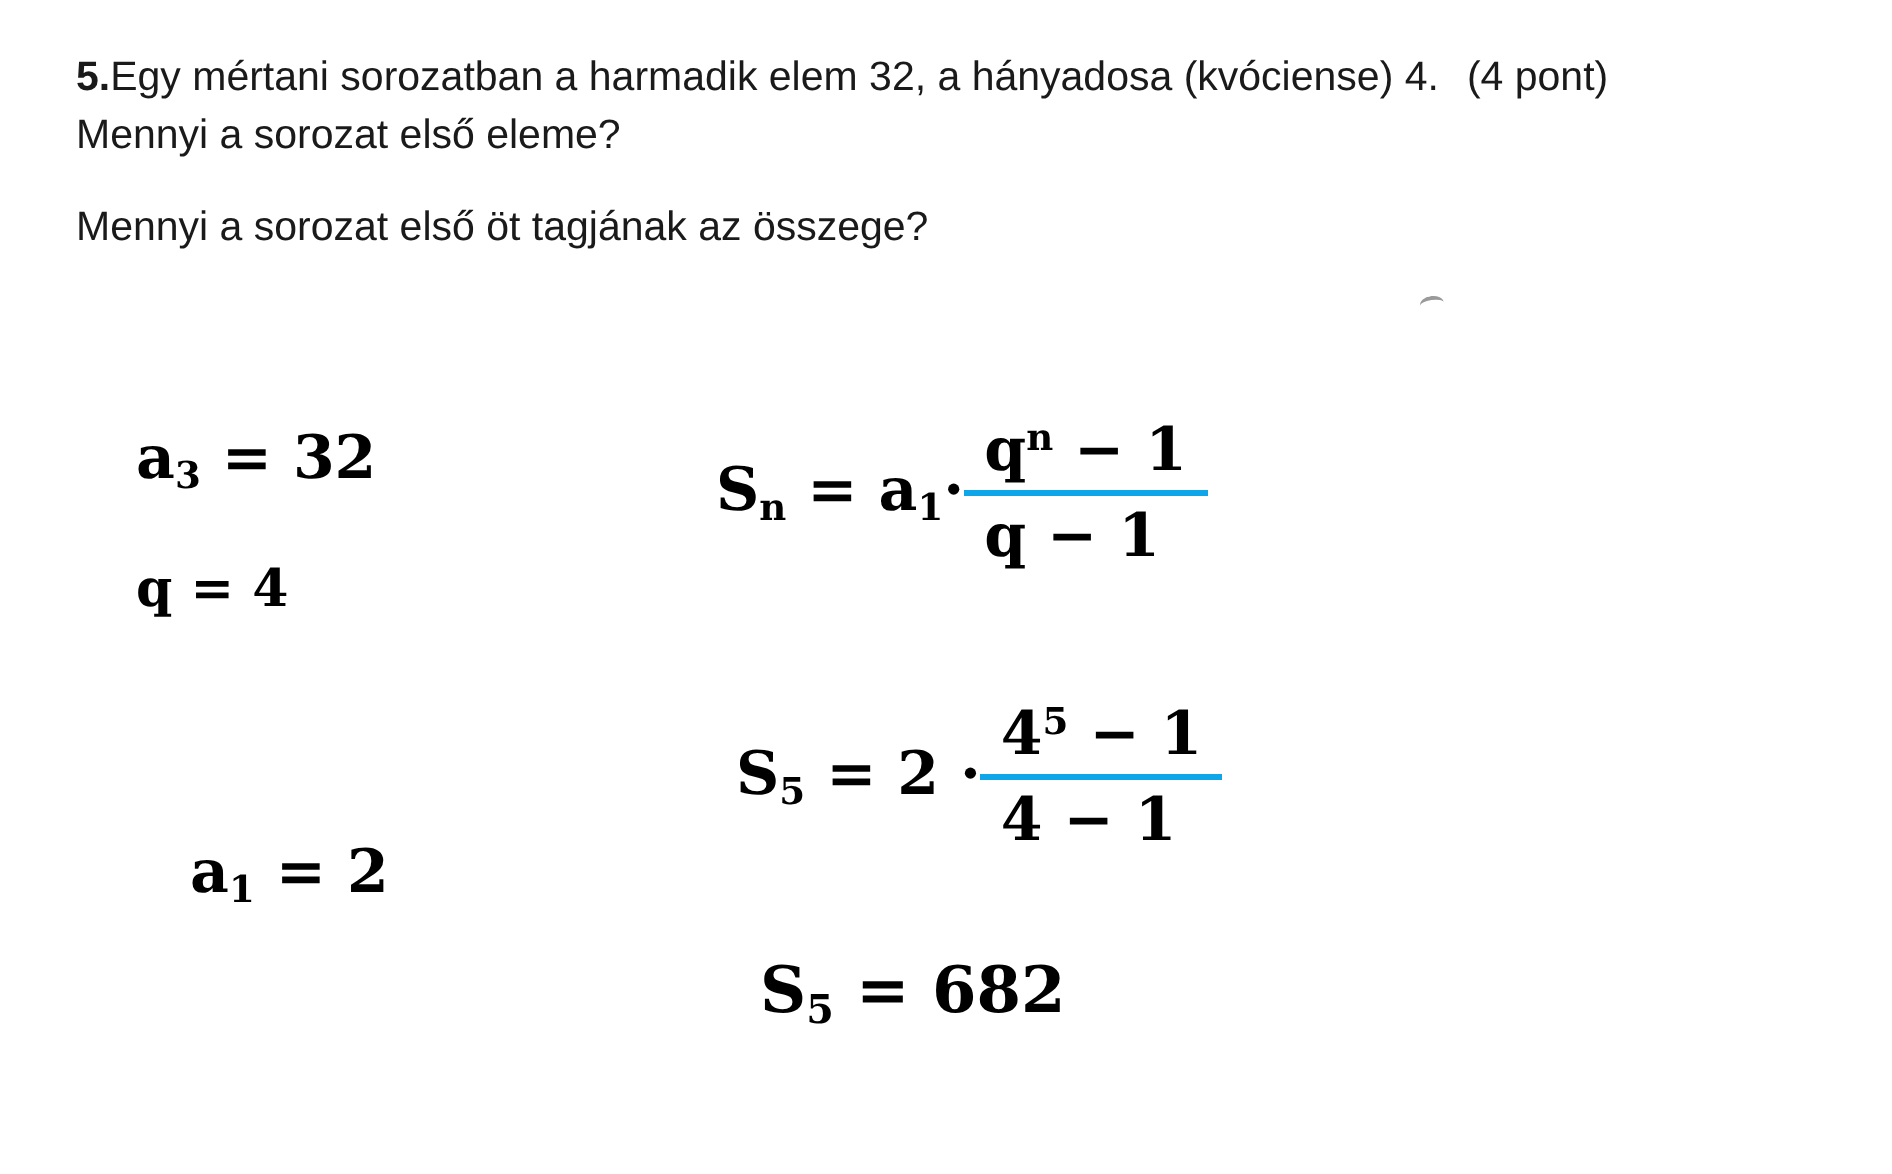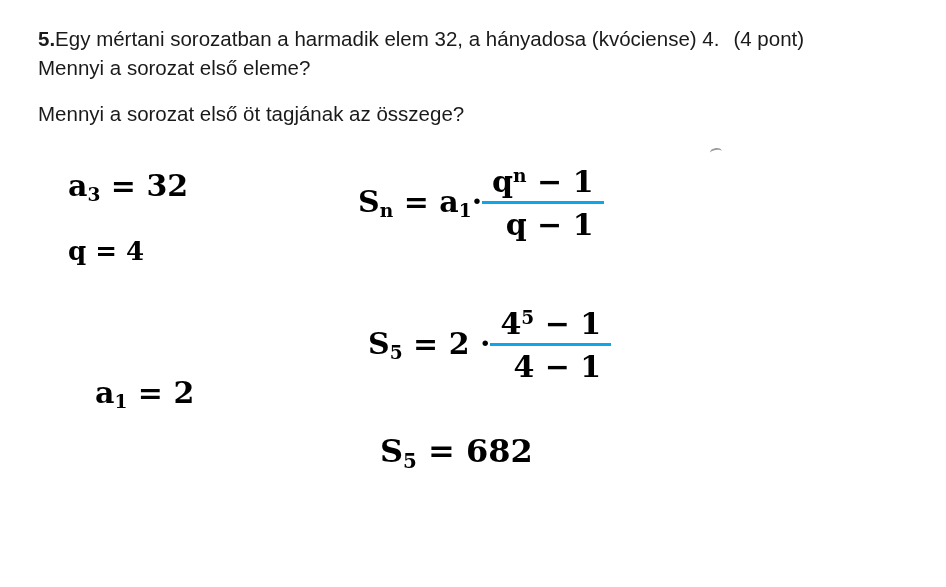--- a/index.html
+++ b/index.html
@@ -44,20 +44,21 @@
   
   .math {
     font-family: "DejaVu Serif", serif;
     font-weight: bold;
     color: #000000;
   }
 
   .blk {
     position: absolute;
     white-space: nowrap;
+    margin-top: 44px;
   }
 
   .sub {
     font-size: 0.62em;
     vertical-align: -0.28em;
     letter-spacing: 0;
   }
   .sup {
     font-size: 0.62em;
     vertical-align: 0.55em;
@@ -82,21 +83,21 @@
   #expr-a1 {
     left: 95px;
     top: 375px;
     font-size: 30px;
   }
 
   
   .fracline {
     display: inline-block;
     vertical-align: middle;
-    text-align: right;
+    text-align: left;
   }
   .fracline .num {
     display: block;
     padding: 0 10px 2px 10px;
   }
   .fracline .den {
     display: block;
     border-top: 3px solid #0ea5e9;
     padding: 3px 10px 0 10px;
   }

